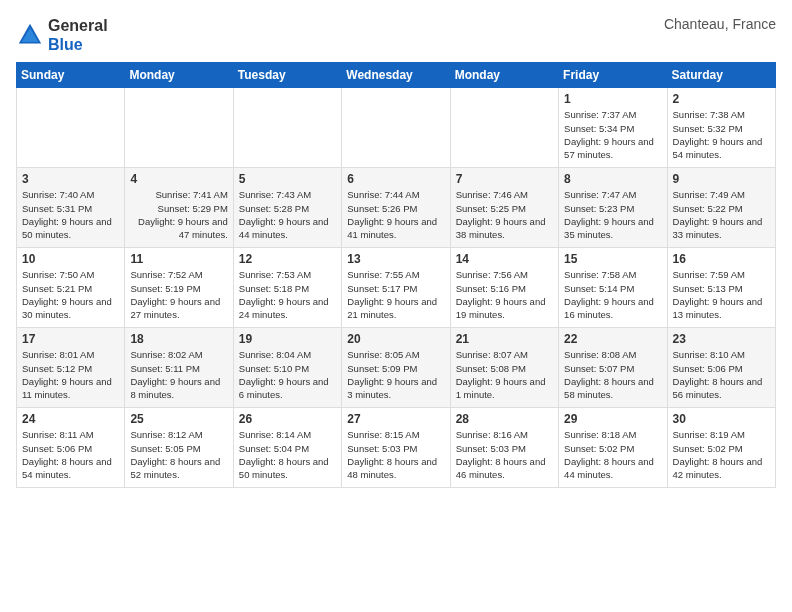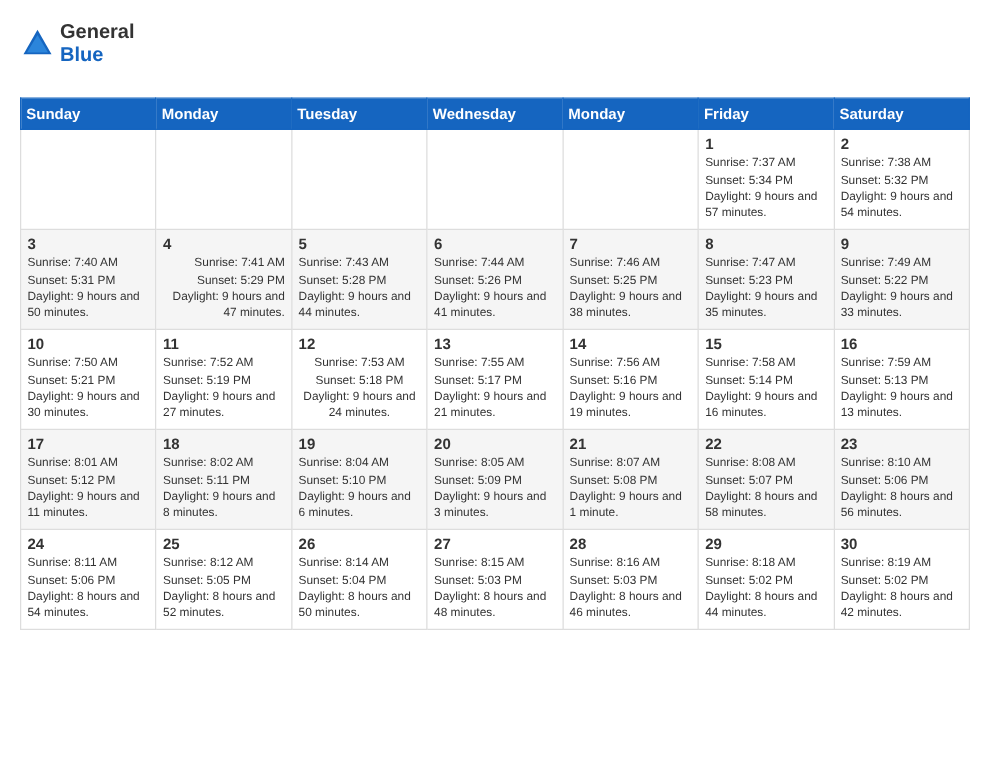--- a/index.html
+++ b/index.html
@@ -7,21 +7,21 @@
       font-family: Arial, sans-serif;
       background: #fff;
       width: 792px;
       min-height: 612px;
       padding: 16px;
     }
     .header {
       display: flex;
       justify-content: space-between;
       align-items: flex-start;
-      margin-bottom: 24px;
+      margin-bottom: 8px;
     }
     .logo {
       display: flex;
       align-items: center;
       gap: 4px;
     }
     .logo-text {
       font-size: 16px;
       font-weight: bold;
       line-height: 1.2;
@@ -90,20 +90,21 @@
     <svg class="logo-icon" viewBox="0 0 40 40">
       <polygon points="20,4 36,32 4,32" fill="#1565c0"></polygon>
       <polygon points="20,10 32,30 8,30" fill="#42a5f5" opacity="0.5"></polygon>
     </svg>
     <div class="logo-text">
       <div class="general">General</div>
       <div class="blue">Blue</div>
     </div>
   </div>
   <div class="title-block">
+    <div class="location">Chanteau, France</div>
   </div>
 </div>
 
 <table>
   <thead>
     <tr>
     <th>Sunday</th>
         <th>Monday</th>
         <th>Tuesday</th>
         <th>Wednesday</th>
@@ -184,21 +185,21 @@
 Daylight: 9 hours and 30 minutes.</div>
         </td>
         <td>
           <span class="day-num">11</span>
           <div class="day-info" style="white-space: pre-line;">Sunrise: 7:52 AM
 Sunset: 5:19 PM
 Daylight: 9 hours and 27 minutes.</div>
         </td>
         <td>
           <span class="day-num">12</span>
-          <div class="day-info" style="white-space: pre-line; text-align: center;">Sunrise: 7:53 AM
+          <div class="day-info" style="white-space: pre-line;">Sunrise: 7:53 AM
 Sunset: 5:18 PM
 Daylight: 9 hours and 24 minutes.</div>
         </td>
         <td>
           <span class="day-num">13</span>
           <div class="day-info" style="white-space: pre-line;">Sunrise: 7:55 AM
 Sunset: 5:17 PM
 Daylight: 9 hours and 21 minutes.</div>
         </td>
         <td>

